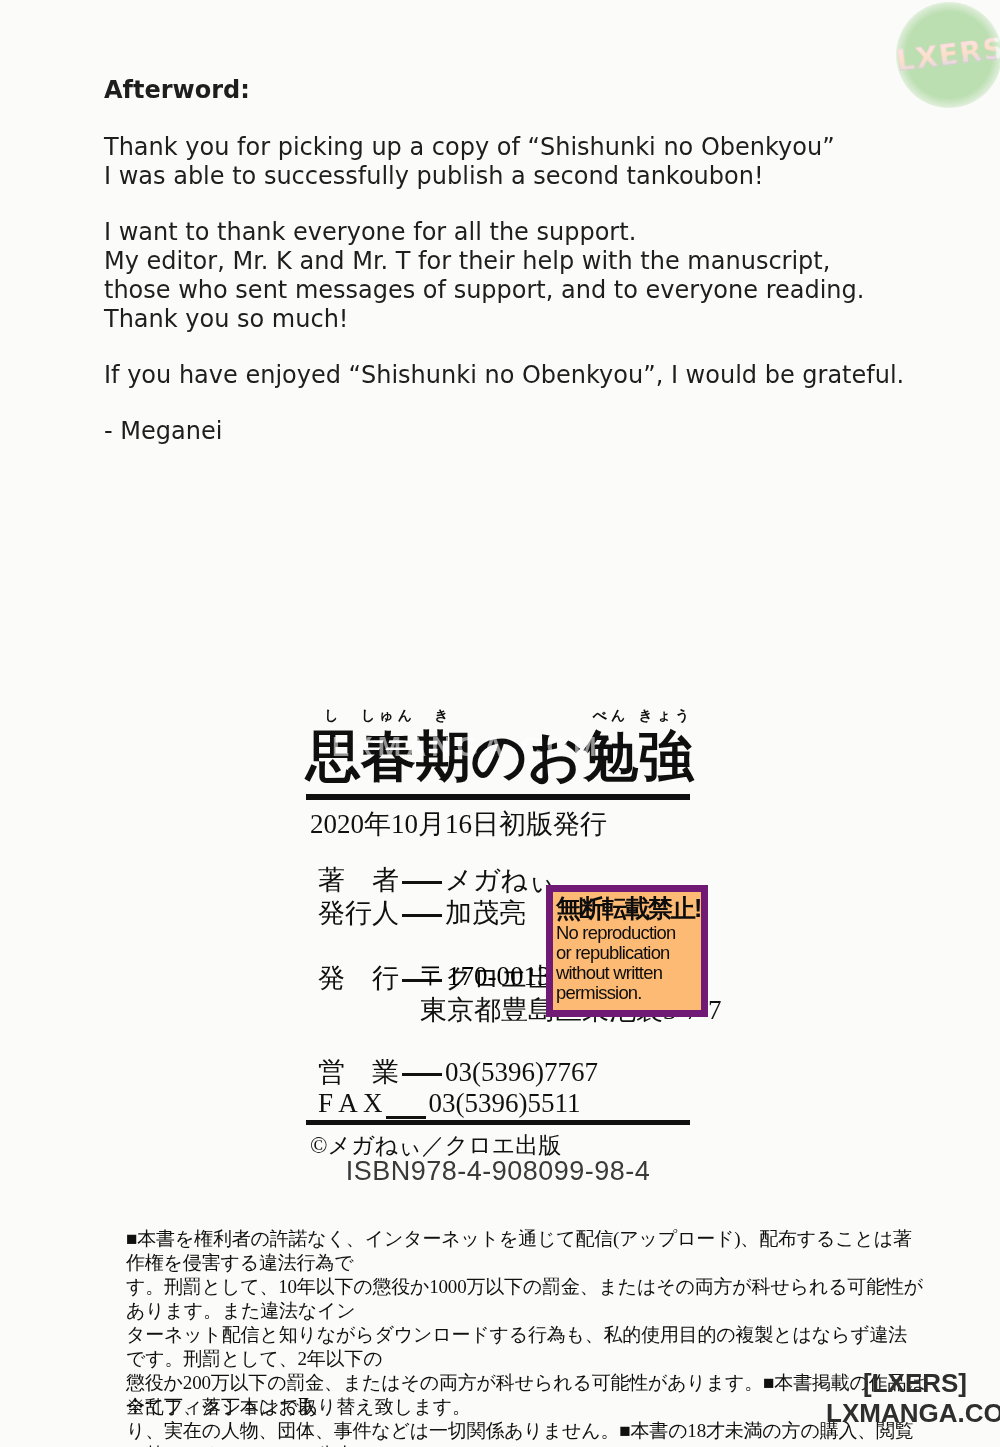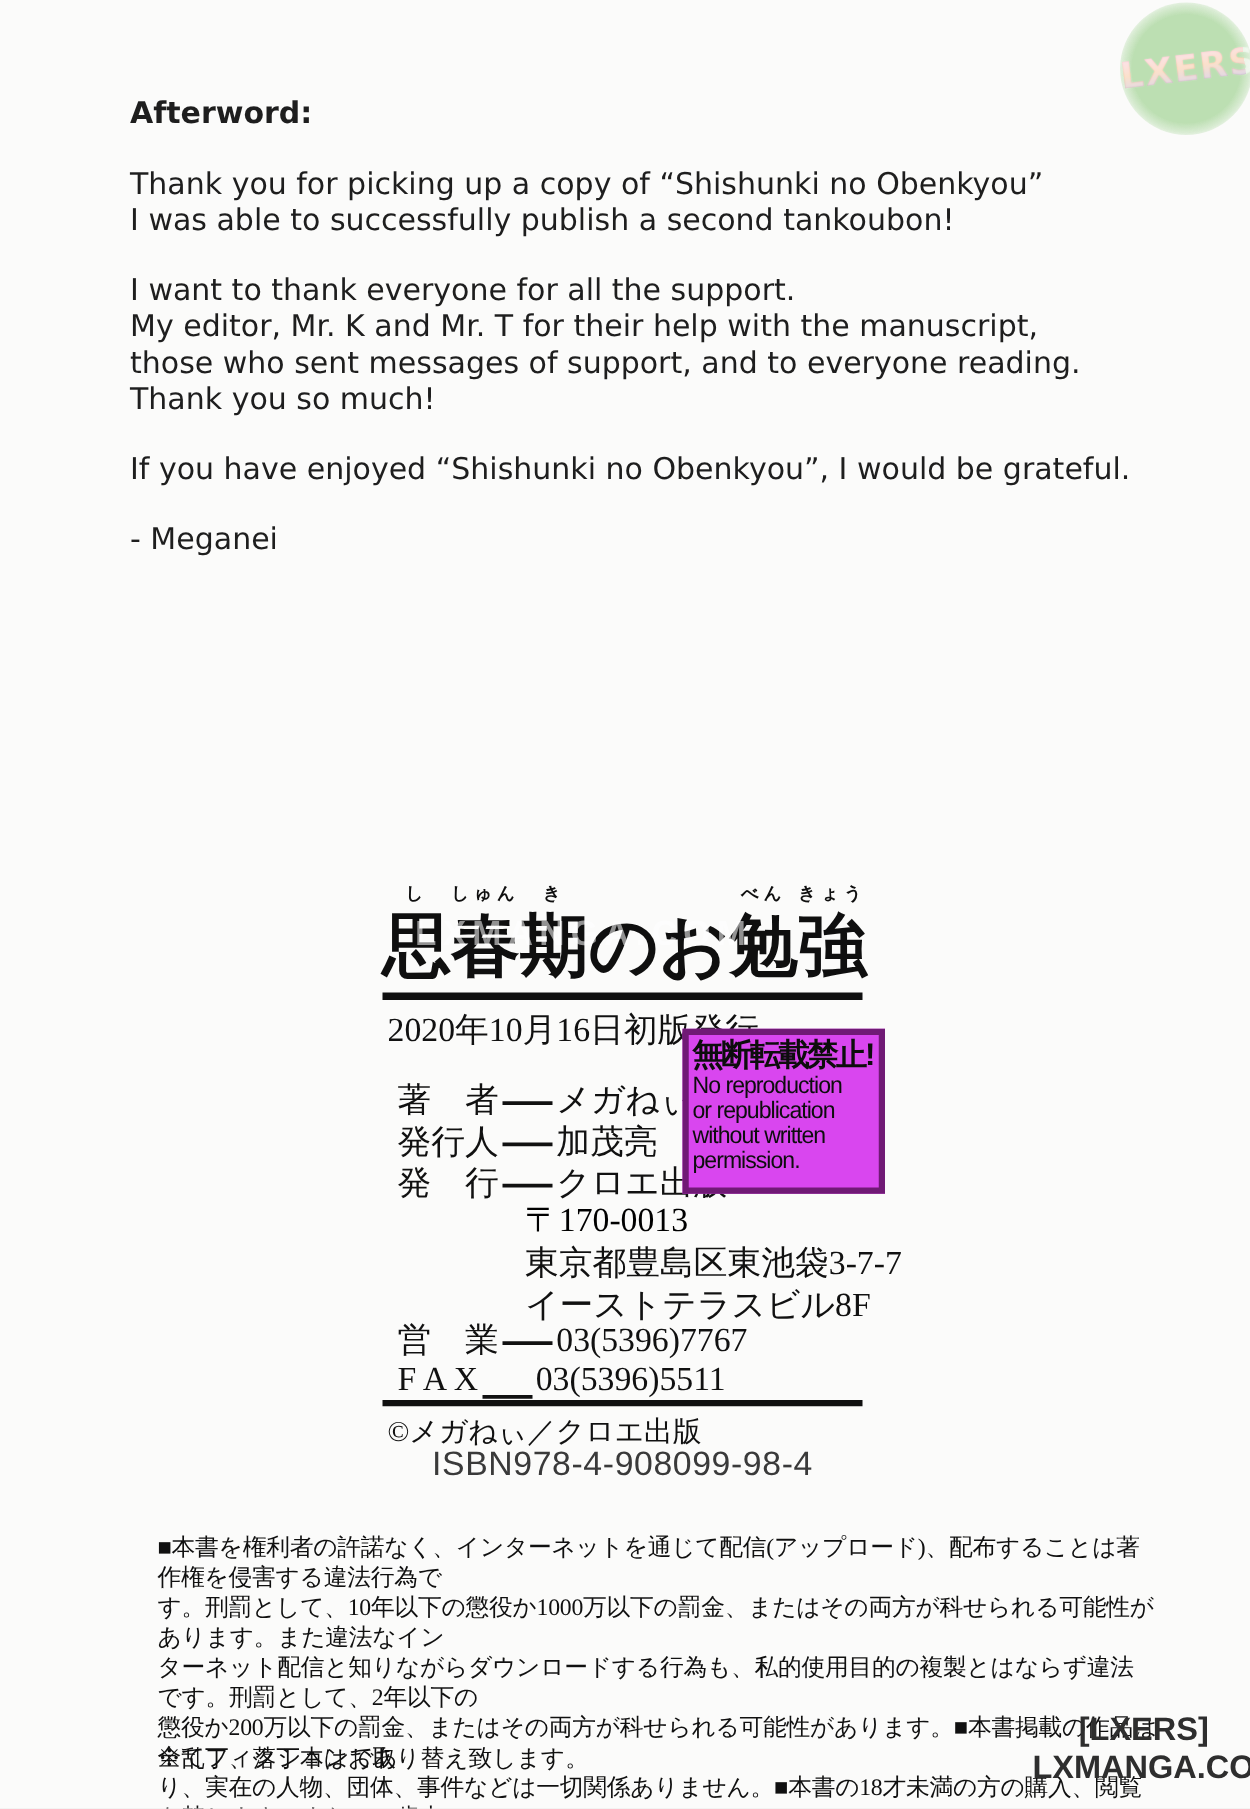--- a/index.html
+++ b/index.html
@@ -58,31 +58,31 @@
   .rule { position:absolute; left:306px; width:384px; background:#101010; }
   .rule-top { top:794px; height:6px; }
   .rule-bottom { top:1120px; height:5px; }
 
   .edition { position:absolute; left:310px; top:806px; font-size:27px; color:#111; }
 
   .credit-row { position:absolute; display:flex; align-items:center; font-size:27px; color:#111; }
   .credit-row .dash { width:40px; height:3px; background:#111; margin:4px 3px 0 3px; flex:none; }
   .row-author    { left:318px; top:862px; }
   .row-publisher { left:318px; top:895px; }
-  .row-imprint   { left:318px; top:928px; }
+  .row-imprint   { left:318px; top:960px; }
   .row-sales     { left:318px; top:1054px; }
   .row-fax       { left:318px; top:1088px;align-items:flex-end; }
 
   .postal  { position:absolute; left:420px; top:958px;  font-size:27px; color:#000000; }
   .addr-1  { position:absolute; left:420px; top:992px;  font-size:27px; color:#111; }
   .addr-2  { position:absolute; left:420px; top:1026px; font-size:27px; color:#111; }
 
   .stamp {
-    position:absolute; left:546px; top:823px; width:162px; height:132px;
-    border:5px solid #701a75; background:#d946ef;
+    position:absolute; left:546px; top:885px; width:162px; height:132px;
+    border:7px solid #701a75; background:#fdba74;
     padding:1px 3px;
   }
   .stamp-jp {
     font-family:"Liberation Sans",sans-serif; font-weight:bold; font-size:25px; line-height:30px;
     letter-spacing:-2px; white-space:nowrap; color:#0d0d0d;
   }
   .stamp-en {
     font-family:"Liberation Sans",sans-serif; font-size:19px; line-height:20px; letter-spacing:-.8px;
     white-space:pre-line; color:#0d0d0d; transform:scaleX(.97); transform-origin:left;
   }
@@ -177,21 +177,20 @@
     <span>メガねぃ</span>
   </div>
   <div class="credit-row row-imprint jp-serif">
     <span>発　行</span>
     <span class="dash"></span>
     <span>クロエ出版</span>
   </div>
 
   <div class="postal jp-serif">〒170-0013</div>
   <div class="addr-1 jp-serif">東京都豊島区東池袋3-7-7</div>
-  <div class="addr-2 jp-serif">イーストテラスビル8F</div>
 
   <div class="credit-row row-sales jp-serif">
     <span>営　業</span>
     <span class="dash"></span>
     <span>03(5396)7767</span>
   </div>
   <div class="credit-row row-fax jp-serif">
     <span>F A X</span>
     <span class="dash"></span>
     <span>03(5396)5511</span>

